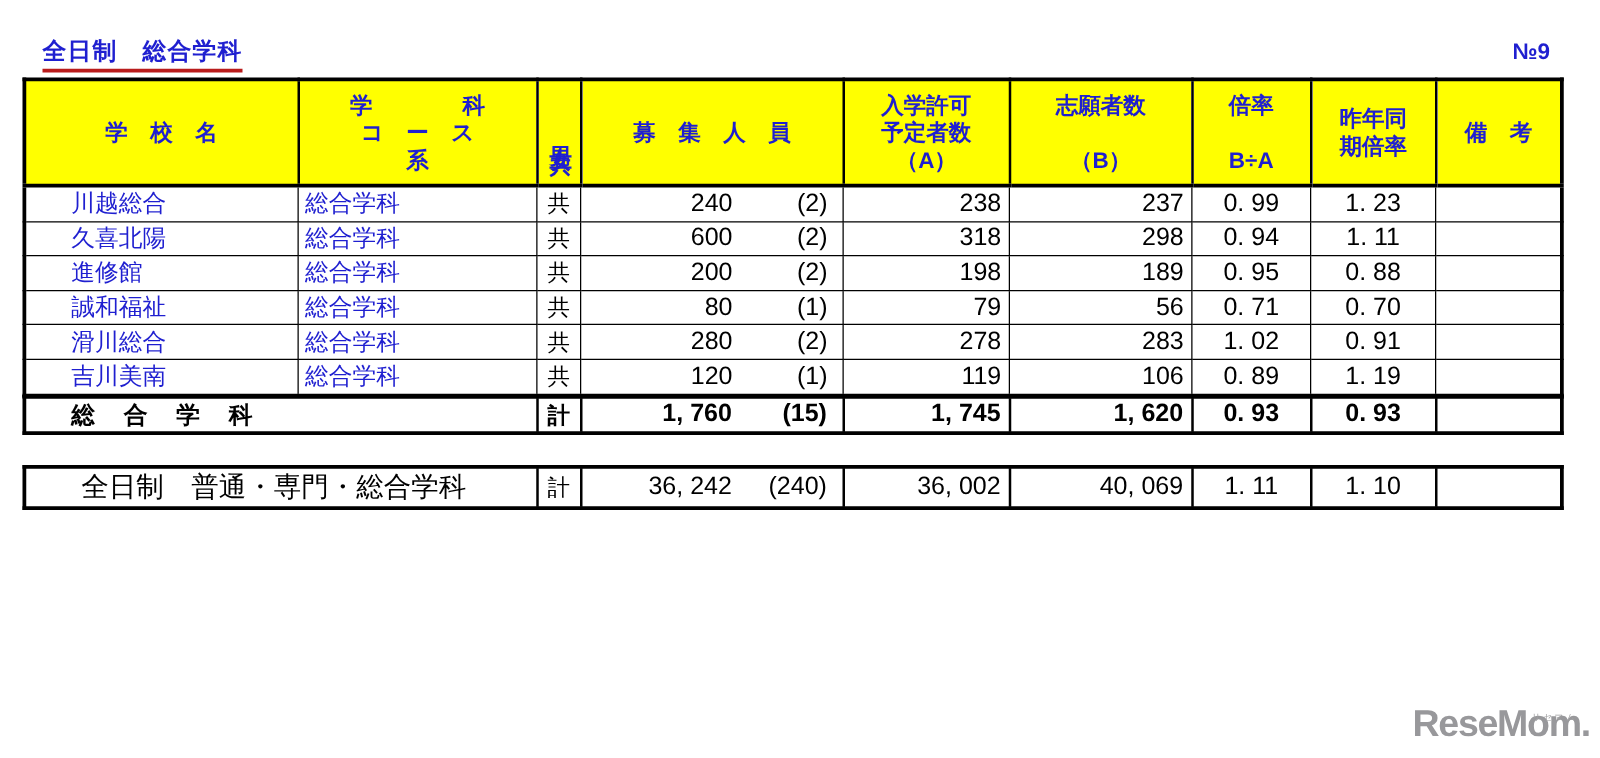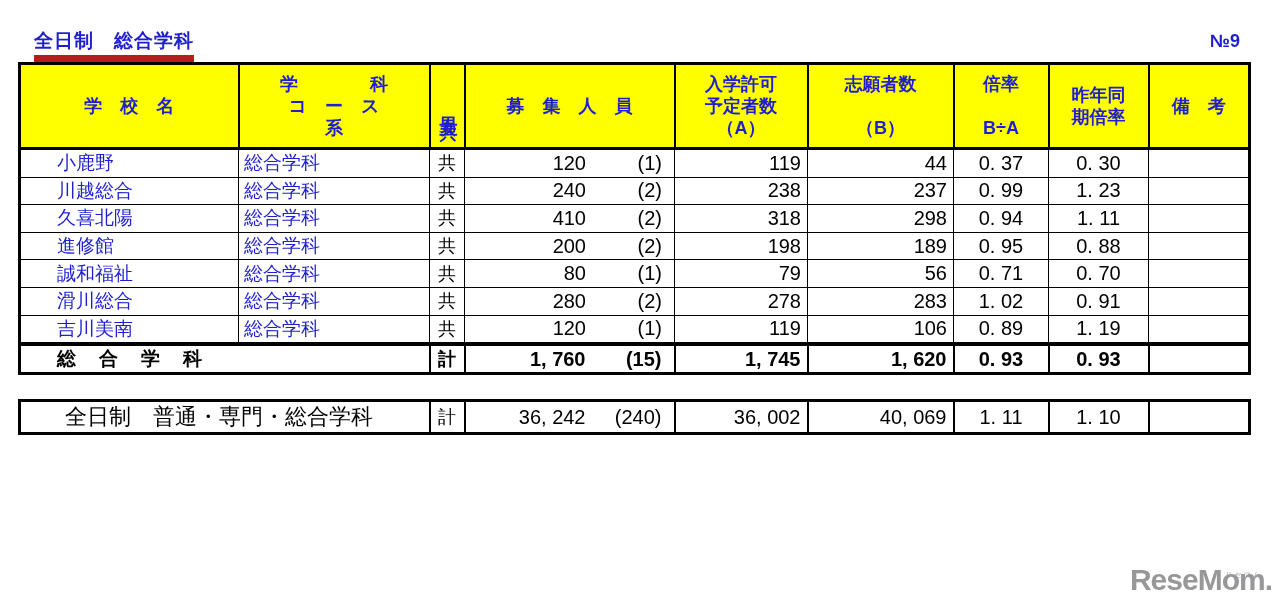--- a/index.html
+++ b/index.html
@@ -2,21 +2,21 @@
 <html><head>
 <meta charset="utf-8">
 <style>
   html,body{margin:0;padding:0;}
   body{
     width:1280px;height:606px;background:#ffffff;position:relative;overflow:hidden;
     font-family:"Liberation Sans","DejaVu Sans",sans-serif;color:#000;
   }
   .page-title{
     position:absolute;left:34px;top:28px;font-size:19px;font-weight:bold;
-    color:#1f1fd0;border-bottom:8px solid #b91c1c;padding-bottom:1px;letter-spacing:1px;
+    color:#1f1fd0;border-bottom:3px solid #b91c1c;padding-bottom:1px;letter-spacing:1px;
   }
   .page-no{
     position:absolute;top:31px;right:40px;font-size:18px;color:#1f1fd0;font-weight:bold;
   }
   .tables{position:absolute;left:18px;top:62px;width:1230px;}
   table{border-collapse:collapse;table-layout:fixed;width:1230px;}
   table.main{border:3px solid #000;}
   table.totalbox{border:3px solid #000;margin-top:-2px;font-weight:bold;}
   table.grandbox{border:3px solid #000;margin-top:24px;}
   th,td{border:1px solid #000;padding:0;overflow:hidden;white-space:nowrap;}
@@ -119,36 +119,20 @@
       </div>
           </th>
       <th>
             <div class="thcol">
               <span class="hline">備　考</span>
             </div>
           </th>
     </tr>
 
     <tr>
-      <td class="school">小鹿野</td>
-      <td class="course">総合学科</td>
-      <td class="gender">共</td>
-      <td>
-            <div class="capwrap">
-              <span class="num">120</span>
-              <span class="paren">(1)</span>
-            </div>
-          </td>
-      <td class="numcell">119</td>
-      <td class="numcell">44</td>
-      <td class="ratio">0. 37</td>
-      <td class="ratio">0. 30</td>
-      <td></td>
-    </tr>
-    <tr>
       <td class="school">川越総合</td>
       <td class="course">総合学科</td>
       <td class="gender">共</td>
       <td>
             <div class="capwrap">
               <span class="num">240</span>
               <span class="paren">(2)</span>
             </div>
           </td>
       <td class="numcell">238</td>
@@ -156,21 +140,21 @@
       <td class="ratio">0. 99</td>
       <td class="ratio">1. 23</td>
       <td></td>
     </tr>
     <tr>
       <td class="school">久喜北陽</td>
       <td class="course">総合学科</td>
       <td class="gender">共</td>
       <td>
             <div class="capwrap">
-              <span class="num">410</span>
+              <span class="num">600</span>
               <span class="paren">(2)</span>
             </div>
           </td>
       <td class="numcell">318</td>
       <td class="numcell">298</td>
       <td class="ratio">0. 94</td>
       <td class="ratio">1. 11</td>
       <td></td>
     </tr>
     <tr>

